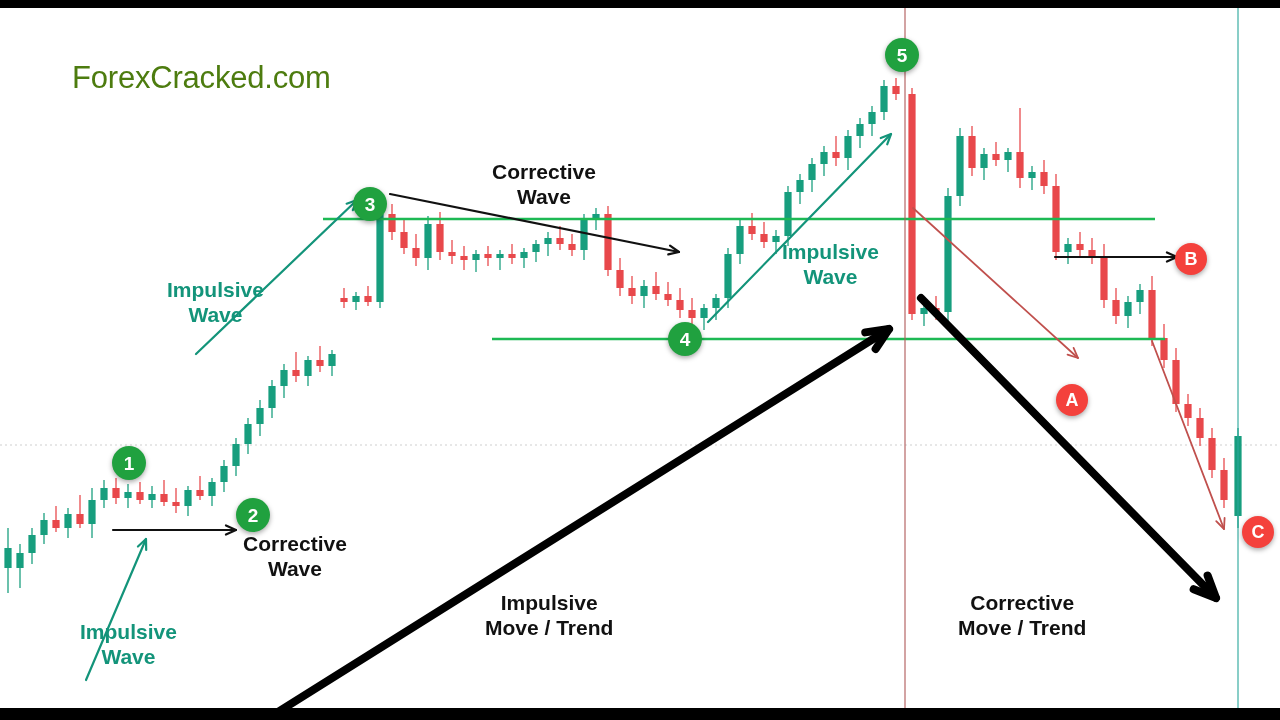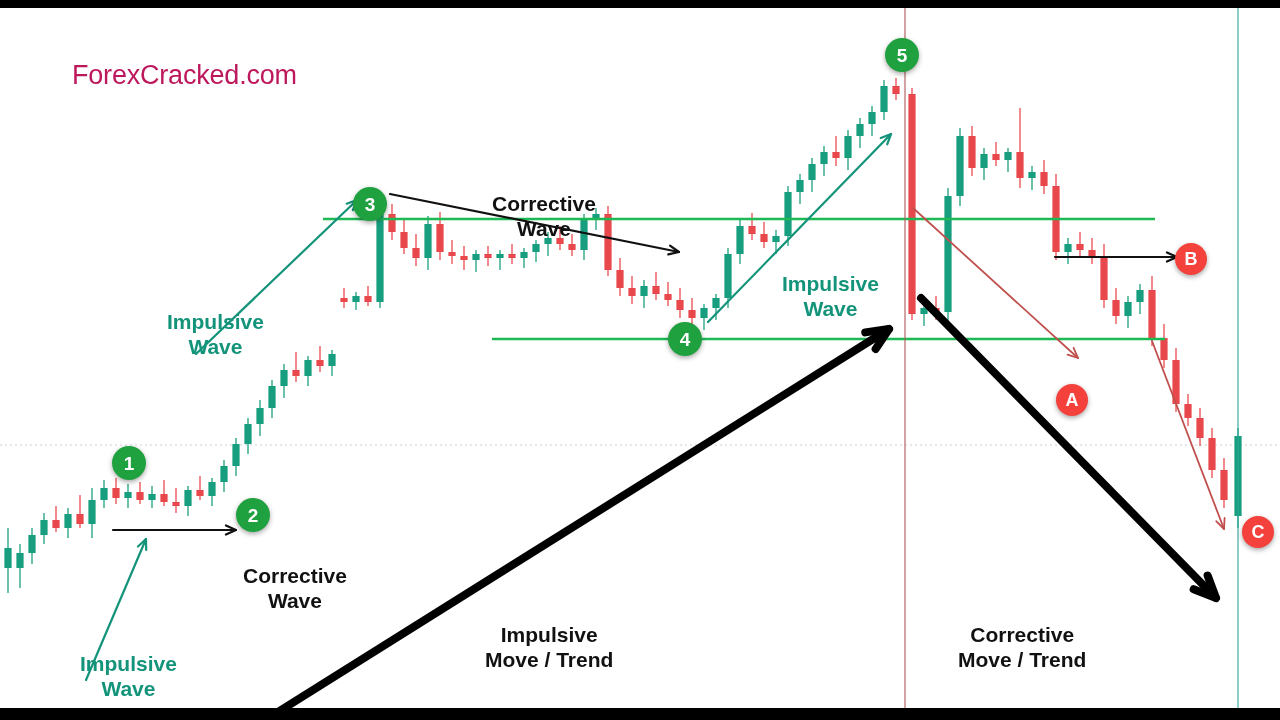--- a/index.html
+++ b/index.html
@@ -24,23 +24,23 @@
   }
   #svg-layer {
     position: absolute;
     left: 0; top: 0;
     width: 1280px; height: 700px;
     overflow: visible;
   }
   .watermark {
     position: absolute;
     left: 72px; top: 52px;
-    font-size: 27px;
+    font-size: 31px;
     font-weight: 500;
-    color: #be185d;
+    color: #4d7c0f;
     letter-spacing: -0.2px;
     white-space: nowrap;
   }
   
   .badge {
     position: absolute;
     border-radius: 50%;
     display: flex;
     align-items: center;
     justify-content: center;
@@ -52,21 +52,20 @@
   }
   .badge.green { background: #20a13f; }
   .badge.red   { background: #f4413c; }
 
   
   .anno {
     position: absolute;
     font-weight: bold;
     line-height: 1.18;
     white-space: pre-line;
-    margin-top: 32px;
   }
   .anno.teal  { color: #13947a; }
   .anno.black { color: #111111; }
 </style>
 </head>
 <body>
 
 <div id="root">
   <div id="canvas">
 

